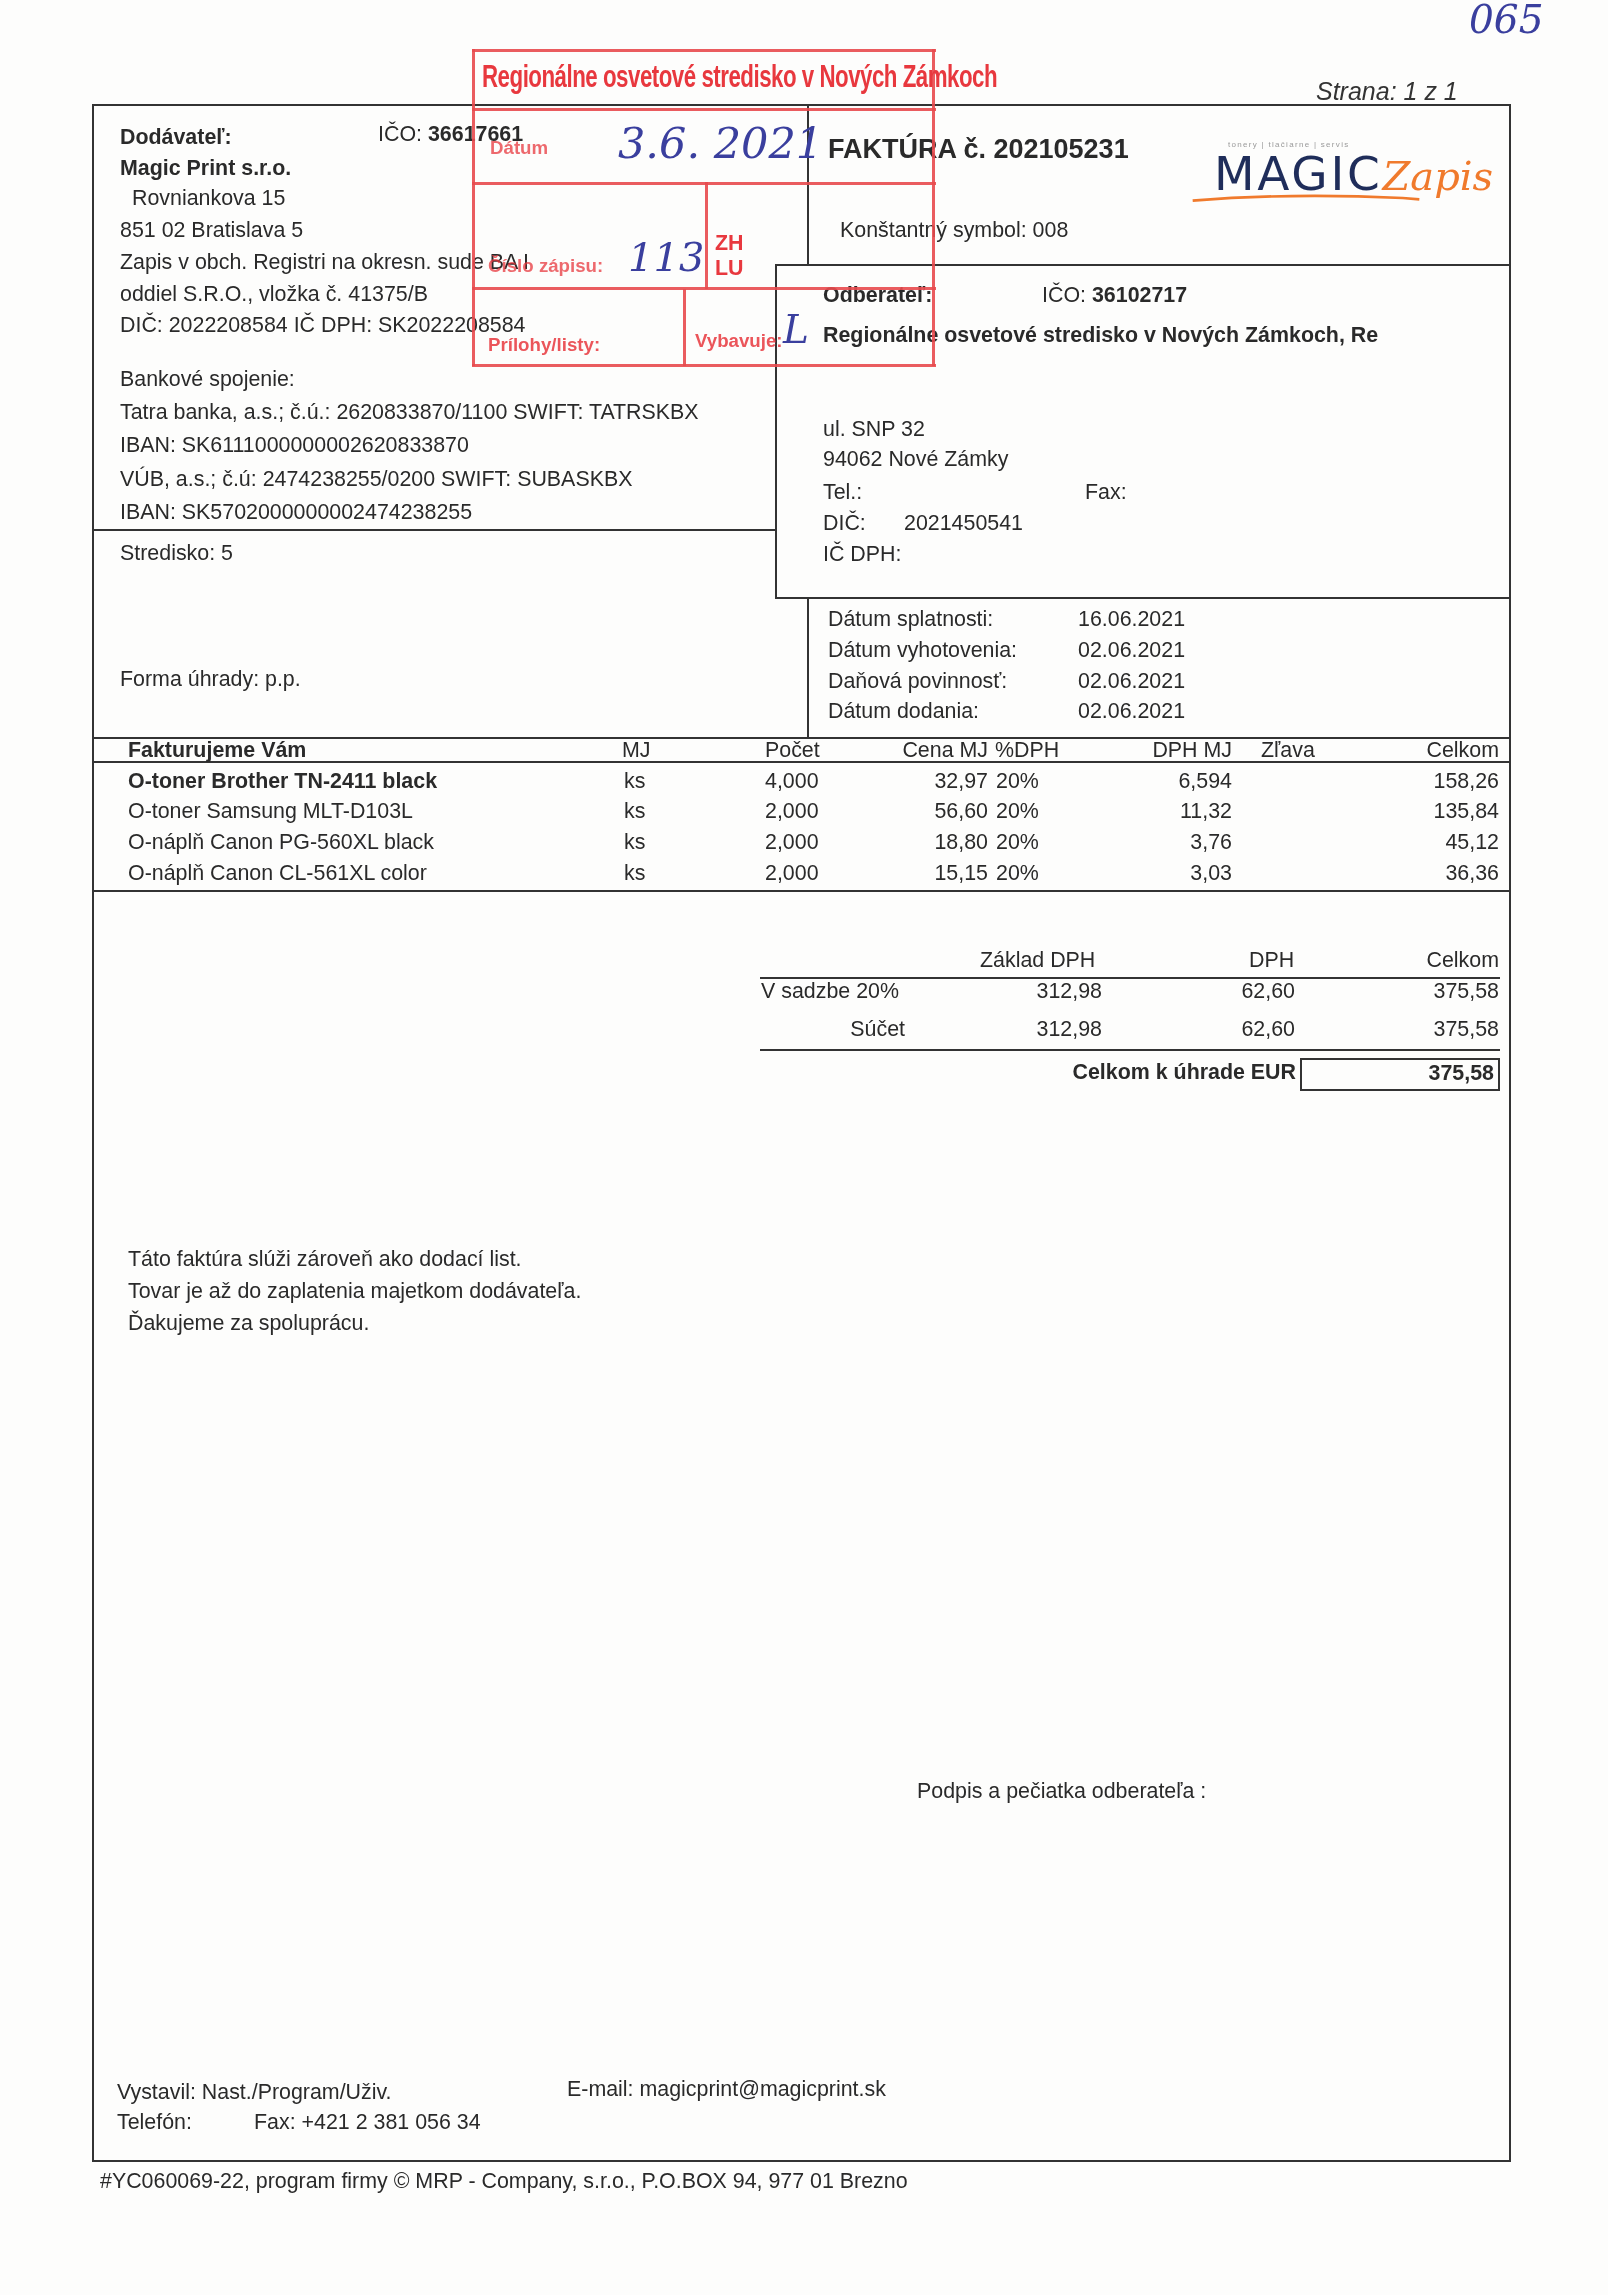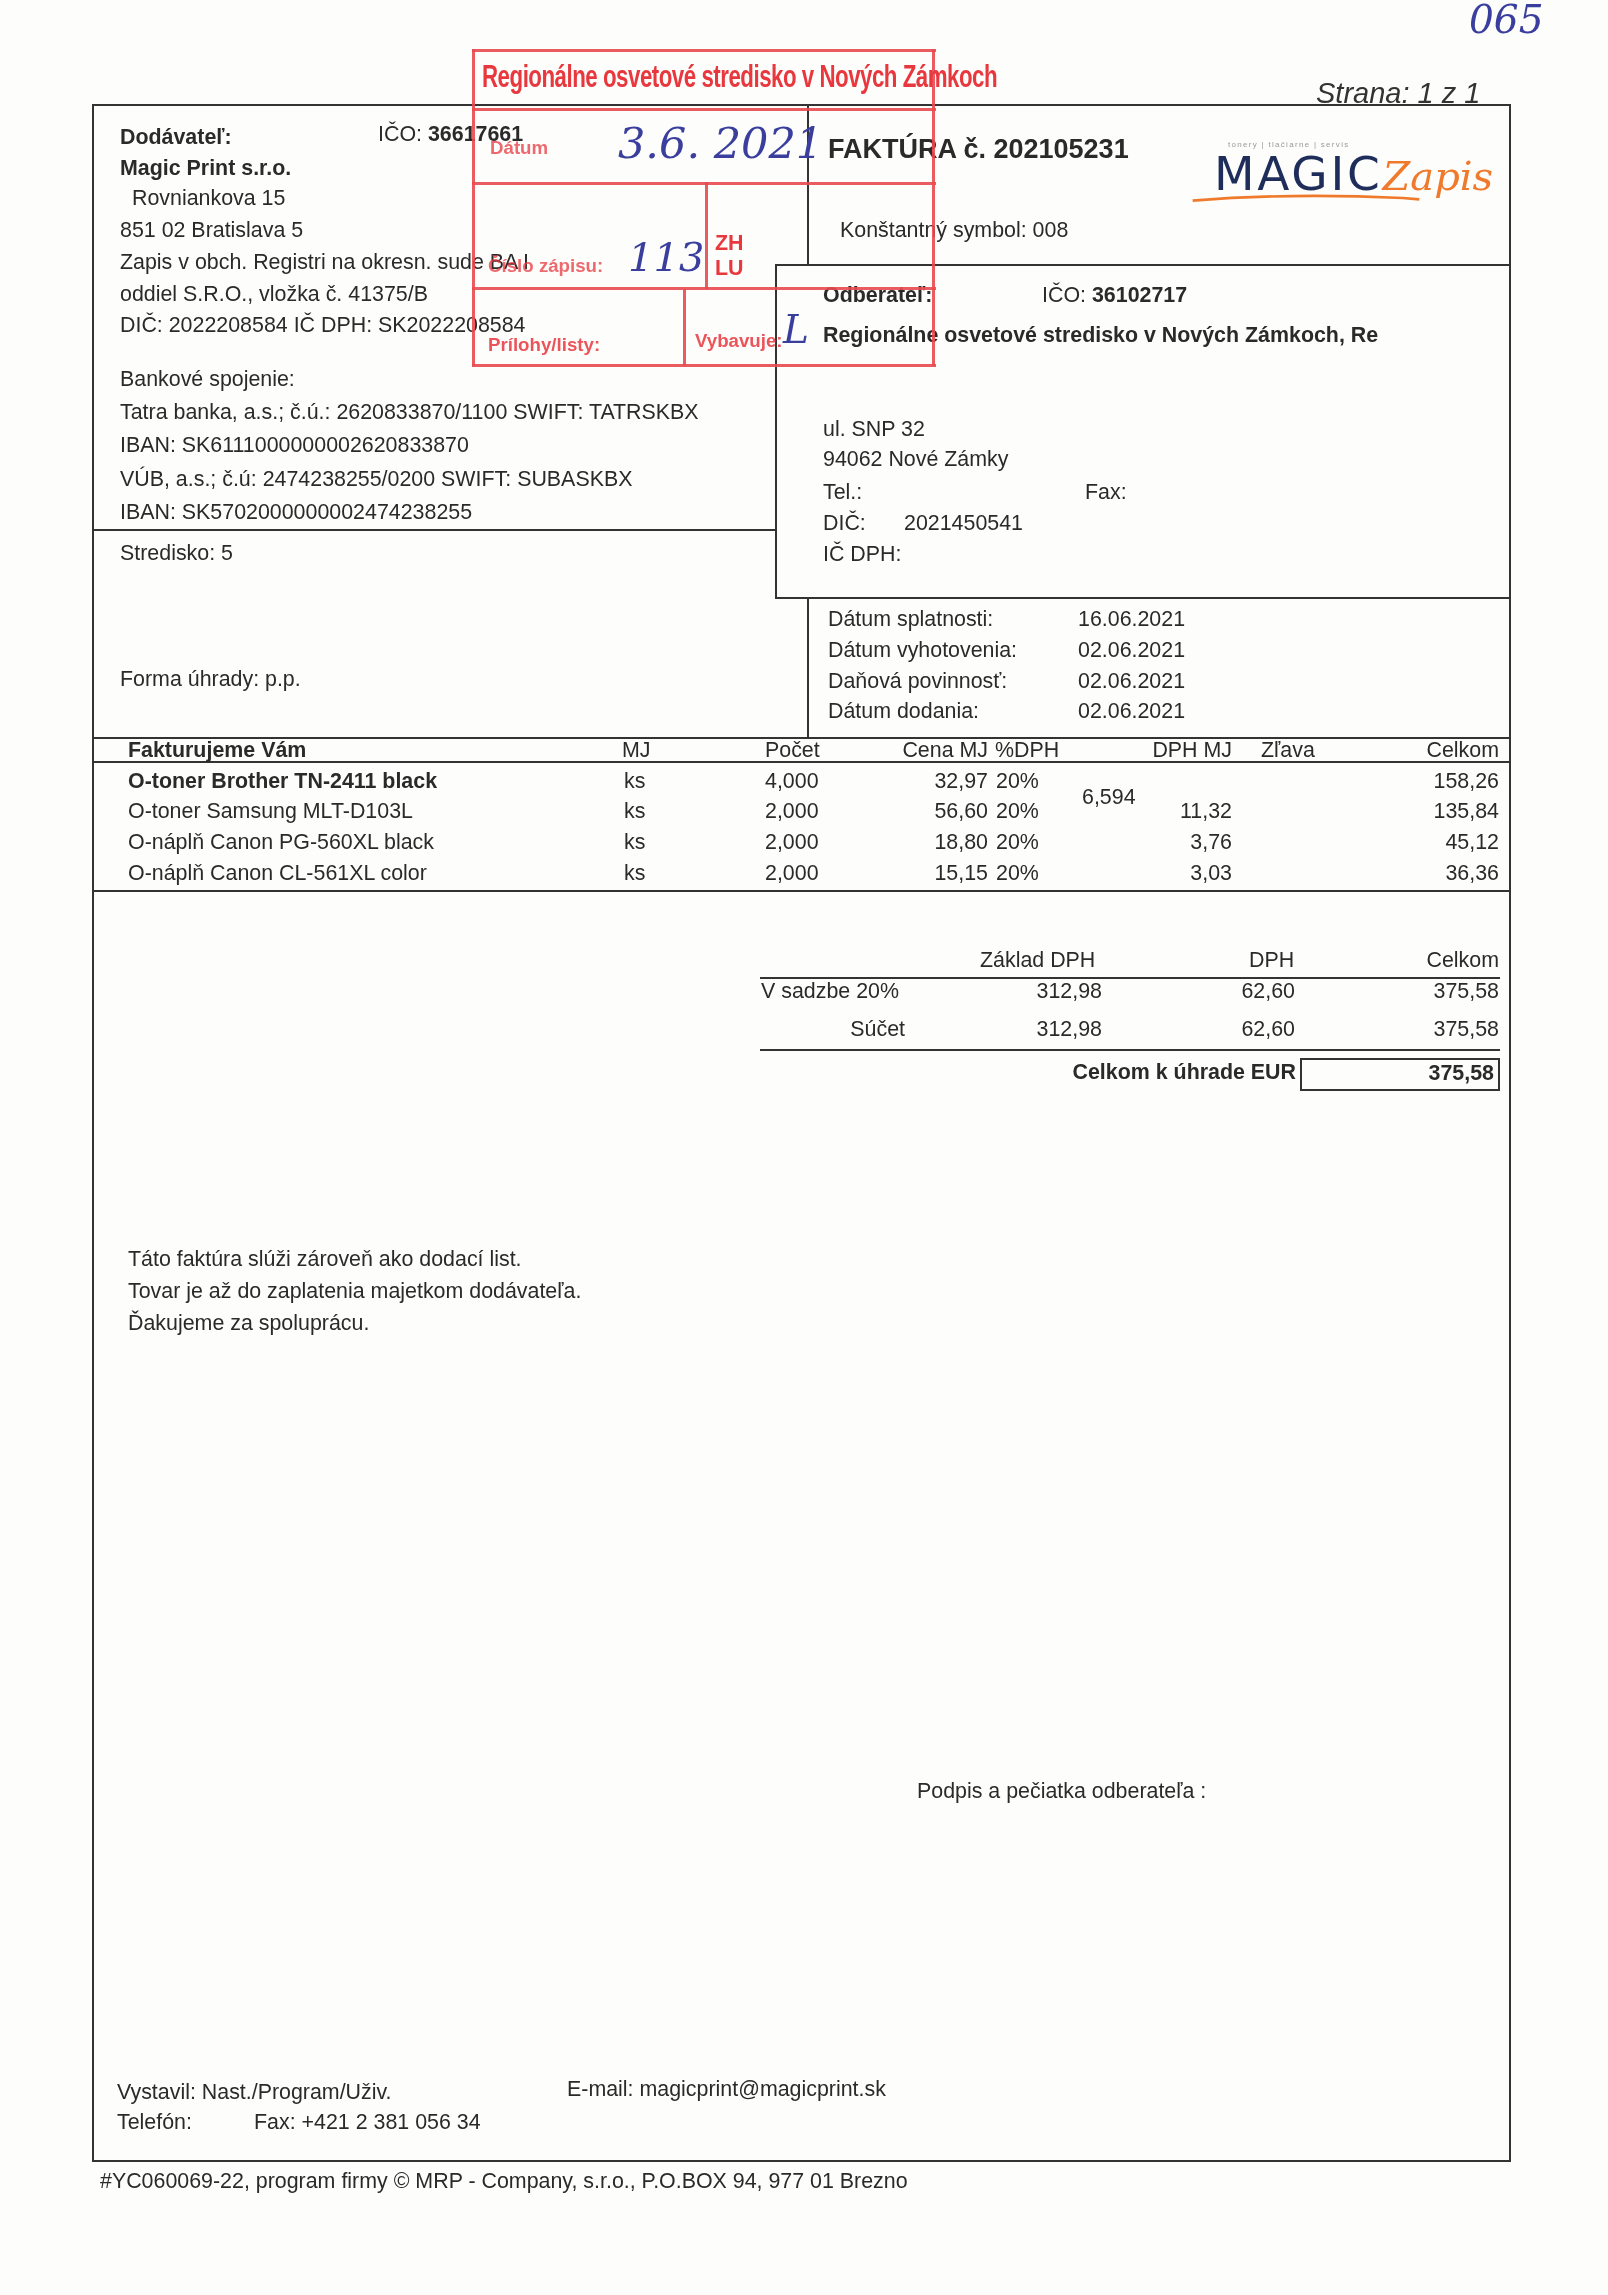--- a/index.html
+++ b/index.html
@@ -19,21 +19,21 @@
   .hand { position:absolute; color:#3a3f9e; font-family:"DejaVu Serif", serif; font-style:italic; }
   .logo-magic { font-family:"DejaVu Sans", sans-serif; font-weight:normal; color:#1f2d5a; font-size:47px; letter-spacing:2.7px; }
   .logo-print { font-family:"DejaVu Serif", serif; font-style:italic; color:#f07a2c; font-size:40px; }
   .logo-tag { font-size:8px; color:#9a9a9a; letter-spacing:1.3px; }
 </style>
 </head>
 <body>
 
 <div class="hand" style="left:1469px;top:-2.7px;font-size:39px;">065</div>
 
-<div class="abs" style="left:1316px;top:77px;font-size:29px;font-style:italic;color:#333;">Strana: 1 z 1</div>
+<div class="abs" style="left:1316px;top:77px;font-size:25px;font-style:italic;color:#333;">Strana: 1 z 1</div>
 
 <div class="line hl" style="left:92px;top:104px;width:1419px;"></div>
 <div class="line vl" style="left:92px;top:104px;height:2058px;"></div>
 <div class="line vl" style="left:1509px;top:104px;height:2058px;"></div>
 <div class="line hl" style="left:92px;top:2160px;width:1419px;"></div>
 
 <div class="line vl" style="left:807px;top:104px;height:162px;"></div>
 
 <div class="line hl" style="left:775px;top:264px;width:736px;"></div>
 
@@ -109,21 +109,21 @@
 <div class="abs t" style="left:1261px;top:740px;">Zľava</div>
 <div class="abs t r" style="left:1336px;top:740px;width:163px;">Celkom</div>
 
 <div id="item-rows">
     <div>
       <div class="abs t" style="left: 128px; top: 771px; font-weight: bold;">O-toner Brother TN-2411 black</div>
       <div class="abs t" style="left: 624px; top: 771px;">ks</div>
       <div class="abs t" style="left: 765px; top: 771px;">4,000</div>
       <div class="abs t" style="left: 842px; top: 771px; width: 146px; text-align: right;">32,97</div>
       <div class="abs t" style="left: 996px; top: 771px;">20%</div>
-      <div class="abs t" style="left: 1082px; top: 771px; width: 150px; text-align: left; margin-top: 16px;">6,594</div>
+      <div class="abs t" style="left: 1082px; top: 771px; width: 150px; text-align: right;">6,594</div>
       <div class="abs t" style="left: 1261px; top: 771px;"></div>
       <div class="abs t" style="left: 1336px; top: 771px; width: 163px; text-align: right;">158,26</div>
     </div>
     <div>
       <div class="abs t" style="left: 128px; top: 801px;">O-toner Samsung MLT-D103L</div>
       <div class="abs t" style="left: 624px; top: 801px;">ks</div>
       <div class="abs t" style="left: 765px; top: 801px;">2,000</div>
       <div class="abs t" style="left: 842px; top: 801px; width: 146px; text-align: right;">56,60</div>
       <div class="abs t" style="left: 996px; top: 801px;">20%</div>
       <div class="abs t" style="left: 1082px; top: 801px; width: 150px; text-align: right;">11,32</div>

